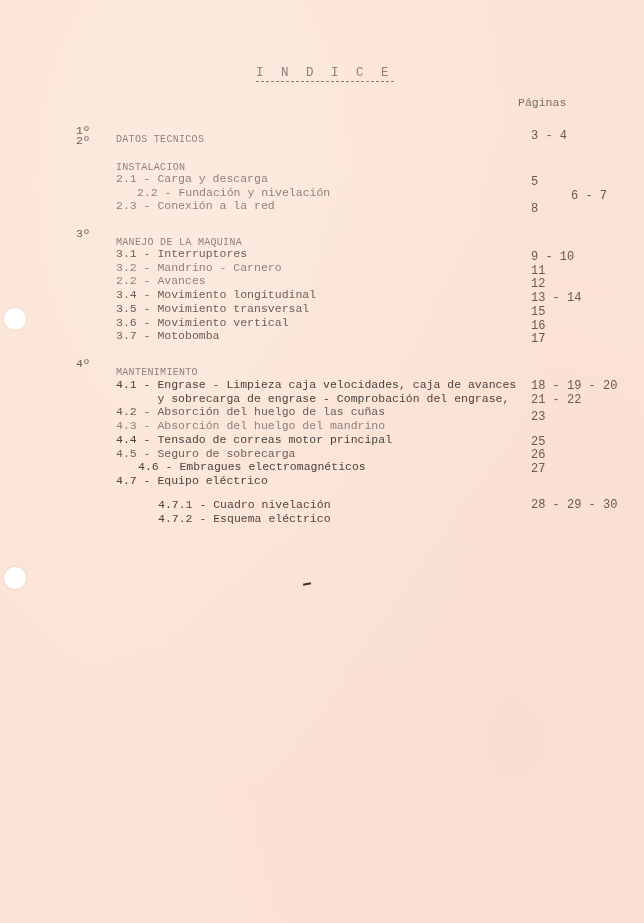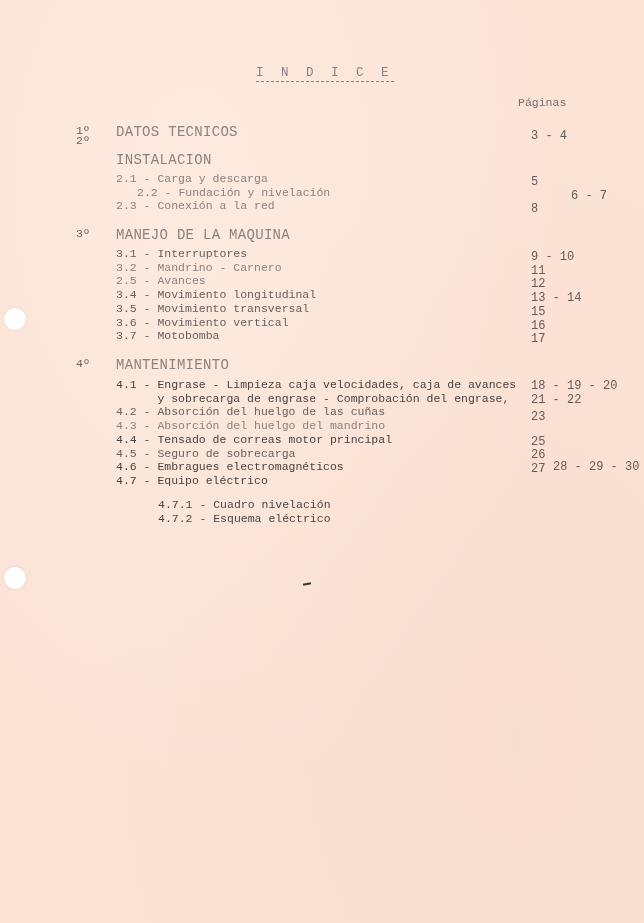--- a/index.html
+++ b/index.html
@@ -46,23 +46,24 @@
       font-size: 11.5px;
       color: #776e6c;
     }
     .sec-num {
       position: absolute;
       font-size: 11.5px;
       color: #6a605e;
     }
     .sec-title {
       position: absolute;
-      font-size: 14px;
+      font-size: 10px;
       color: #8c8280;
       letter-spacing: 0.3px;
+      margin-top: 10px;
     }
     .pg {
       position: absolute;
       left: 531px;
       font-size: 12px;
       line-height: 13.7px;
       color: #655b59;
       white-space: pre;
     }
     .item {
@@ -114,21 +115,21 @@
   <div class="item light" style="top:199.4px;">2.3 - Conexión a la red</div>
   <div class="pg" style="top:176px;">5</div>
   <div class="pg" style="top:189.7px;margin-left:40px;">6 - 7</div>
   <div class="pg" style="top:203.4px;">8</div>
 
   <div class="sec-num" style="left:76px; top:227px;">3º</div>
   <div class="sec-title" style="left:116px; top:227px;">MANEJO DE LA MAQUINA</div>
 
   <div class="item" style="top:247px;">3.1 - Interruptores</div>
   <div class="item light" style="top:260.7px;">3.2 - Mandrino - Carnero</div>
-  <div class="item light" style="top:274.4px;">2.5 - Avances</div>
+  <div class="item light" style="top:274.4px;">2.2 - Avances</div>
   <div class="item" style="top:288.1px;">3.4 - Movimiento longitudinal</div>
   <div class="item" style="top:301.8px;">3.5 - Movimiento transversal</div>
   <div class="item" style="top:315.5px;">3.6 - Movimiento vertical</div>
   <div class="item" style="top:329.2px;">3.7 - Motobomba</div>
 
   <div class="pg" style="top:251px;">9 - 10</div>
   <div class="pg" style="top:264.7px;">11</div>
   <div class="pg" style="top:278.4px;">12</div>
   <div class="pg" style="top:292.1px;">13 - 14</div>
   <div class="pg" style="top:305.8px;">15</div>
@@ -137,27 +138,27 @@
 
   <div class="sec-num" style="left:76px; top:357px;">4º</div>
   <div class="sec-title" style="left:116px; top:357px;">MANTENIMIENTO</div>
 
   <div class="item dark" style="top:378px;">4.1 - Engrase - Limpieza caja velocidades, caja de avances</div>
   <div class="item dark" style="top:391.7px;">      y sobrecarga de engrase - Comprobación del engrase,</div>
   <div class="item" style="top:405.4px;">4.2 - Absorción del huelgo de las cuñas</div>
   <div class="item light" style="top:419.1px;">4.3 - Absorción del huelgo del mandrino</div>
   <div class="item dark" style="top:432.8px;">4.4 - Tensado de correas motor principal</div>
   <div class="item" style="top:446.5px;">4.5 - Seguro de sobrecarga</div>
-  <div class="item dark" style="top:460.2px;">4.6 - Embragues electromagnéticos</div>
+  <div class="item dark" style="top:460.2px;margin-left:22px;">4.6 - Embragues electromagnéticos</div>
   <div class="item dark" style="top:473.9px;">4.7 - Equipo eléctrico</div>
 
   <div class="pg" style="top:380px;">18 - 19 - 20</div>
   <div class="pg" style="top:394px;">21 - 22</div>
   <div class="pg" style="top:411px;">23</div>
   <div class="pg" style="top:435.5px;">25</div>
   <div class="pg" style="top:449.2px;">26</div>
   <div class="pg" style="top:462.9px;">27</div>
-  <div class="pg" style="top:461px;margin-left:22px;">28 - 29 - 30</div>
+  <div class="pg" style="top:499px;">28 - 29 - 30</div>
 
   <div class="sub" style="top:498px;">4.7.1 - Cuadro nivelación</div>
   <div class="sub" style="top:511.7px;">4.7.2 - Esquema eléctrico</div>
 
 </div>
 
 </body></html>

